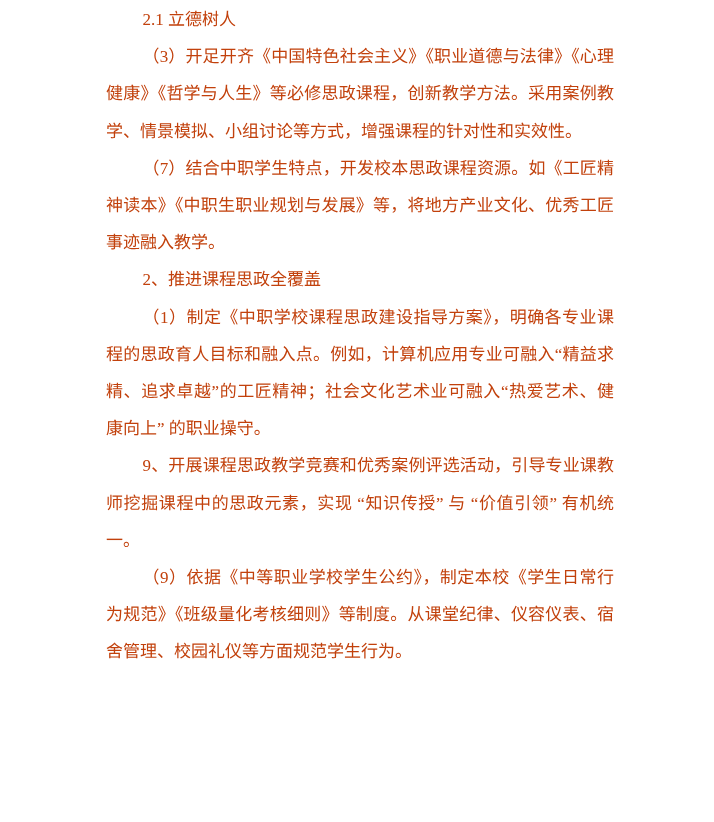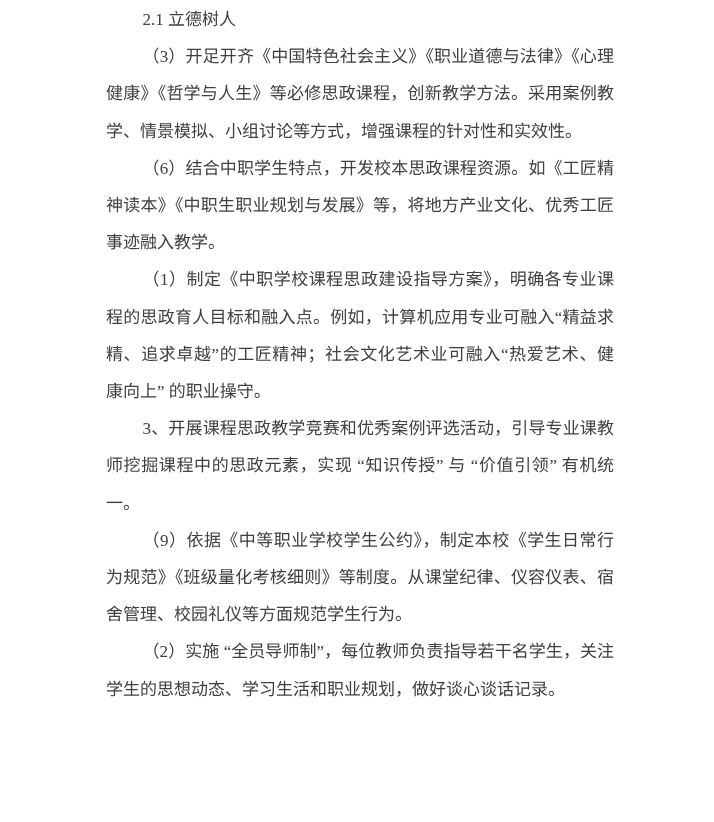--- a/index.html
+++ b/index.html
@@ -19,21 +19,21 @@
     top: 0;
     width: 714px;
     height: 822px;
     background: #ffffff;
   }
   .doc {
     position: absolute;
     left: 106px;
     top: 1px;
     width: 508px;
-    color: #404040;
+    color: #c2410c;
     font-family: "Liberation Serif", "DejaVu Serif", serif;
   }
   .doc p {
     margin: 0;
     padding: 0;
     font-size: 17px;
     line-height: 37.2px;
     text-align: justify;
     text-justify: inter-ideograph;
     text-indent: 2.15em;
@@ -44,19 +44,19 @@
     font-weight: normal;
   }
 </style>
 </head>
 <body>
 
 <div class="page">
   <div class="doc">
     <p class="heading">2.1 立德树人</p>
     <p>（3）开足开齐《中国特色社会主义》《职业道德与法律》《心理健康》《哲学与人生》等必修思政课程，创新教学方法。采用案例教学、情景模拟、小组讨论等方式，增强课程的针对性和实效性。</p>
-    <p>（6）结合中职学生特点，开发校本思政课程资源。如《工匠精神读本》《中职生职业规划与发展》等，将地方产业文化、优秀工匠事迹融入教学。</p>
+    <p>（7）结合中职学生特点，开发校本思政课程资源。如《工匠精神读本》《中职生职业规划与发展》等，将地方产业文化、优秀工匠事迹融入教学。</p>
+    <p>2、推进课程思政全覆盖</p>
     <p>（1）制定《中职学校课程思政建设指导方案》，明确各专业课程的思政育人目标和融入点。例如，计算机应用专业可融入“精益求精、追求卓越”的工匠精神；社会文化艺术业可融入“热爱艺术、健康向上” 的职业操守。</p>
-    <p>3、开展课程思政教学竞赛和优秀案例评选活动，引导专业课教师挖掘课程中的思政元素，实现 “知识传授” 与 “价值引领” 有机统一。</p>
+    <p>9、开展课程思政教学竞赛和优秀案例评选活动，引导专业课教师挖掘课程中的思政元素，实现 “知识传授” 与 “价值引领” 有机统一。</p>
     <p>（9）依据《中等职业学校学生公约》，制定本校《学生日常行为规范》《班级量化考核细则》等制度。从课堂纪律、仪容仪表、宿舍管理、校园礼仪等方面规范学生行为。</p>
-    <p>（2）实施 “全员导师制”，每位教师负责指导若干名学生，关注学生的思想动态、学习生活和职业规划，做好谈心谈话记录。</p>
   </div>
 </div>
 
 </body></html>

